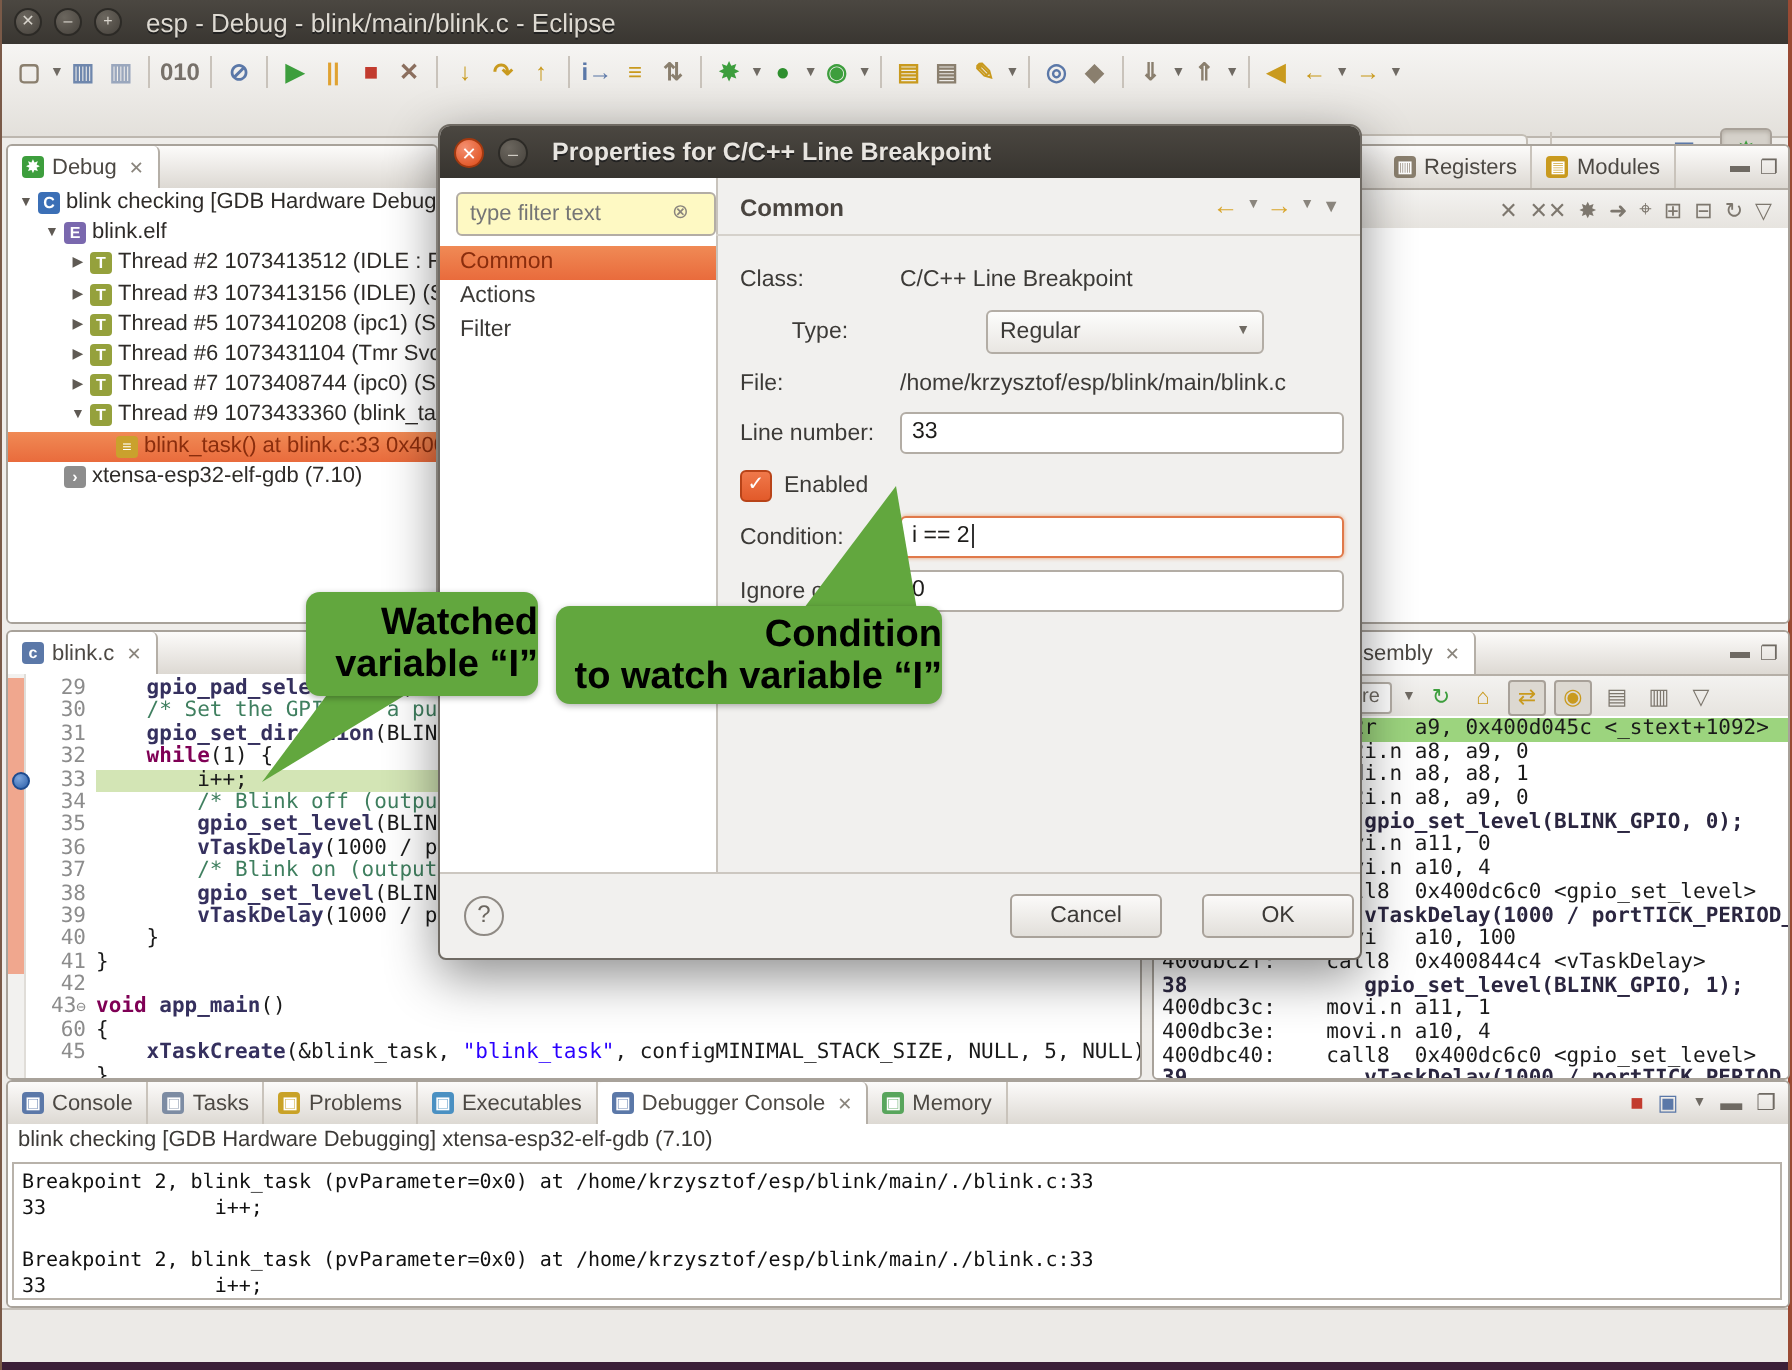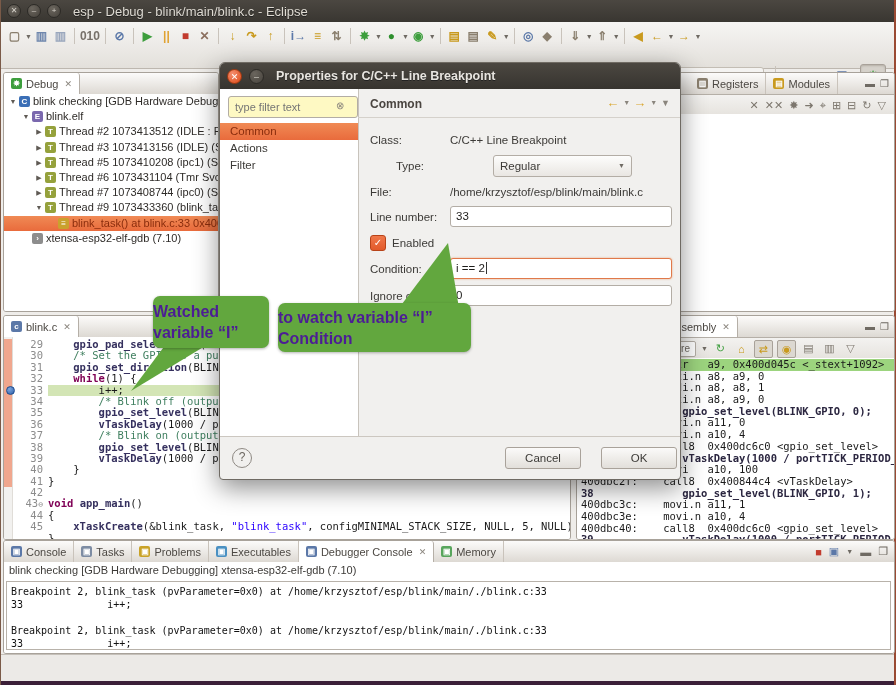--- a/index.html
+++ b/index.html
@@ -116,21 +116,21 @@
   .fselect{width:125px;height:20px;line-height:20px;border:1px solid #b3ada5;border-radius:3px;background:linear-gradient(#fdfdfc,#e9e6e2);padding:0 6px;display:flex;justify-content:space-between;align-items:center;margin-left:43px;}
   .chk{width:14px;height:14px;border-radius:3px;background:linear-gradient(#f0784a,#e25a2a);border:1px solid #b84318;color:#fff;font-size:10px;line-height:13px;text-align:center;margin-right:6px;flex:none;}
   #dlg-footer{position:absolute;left:0;bottom:0;right:0;height:42px;border-top:1px solid #ccc7c0;}
   #dlg-help{position:absolute;left:12px;top:11px;width:18px;height:18px;border-radius:50%;border:1px solid #8f8a84;color:#6b665f;font-size:12px;line-height:17px;text-align:center;}
   .btn{position:absolute;top:10px;width:76px;height:22px;line-height:20px;text-align:center;font-size:11.5px;color:#3c3a37;background:linear-gradient(#fbfaf9,#e2dfda);border:1px solid #a9a29a;border-radius:3px;box-sizing:border-box;}
   #btn-cancel{right:99px;}
   #btn-ok{right:3px;}
 
   
   #tails{position:absolute;left:0;top:0;z-index:40;pointer-events:none;}
-  .balloon{position:absolute;z-index:41;background:#62a73e;border-radius:7px;color:#4c1d95;text-align:left;font-size:16px;font-weight:600;box-shadow:0 1px 3px rgba(0,0,0,.3);display:flex;flex-direction:column;justify-content:center;line-height:21px;}
+  .balloon{position:absolute;z-index:41;background:#62a73e;border-radius:7px;color:#000000;text-align:right;font-size:19px;font-weight:600;box-shadow:0 1px 3px rgba(0,0,0,.3);display:flex;flex-direction:column;justify-content:center;line-height:21px;}
   #balloon1{left:152px;top:296px;width:116px;height:52px;}
   #balloon2{left:277px;top:303px;width:193px;height:49px;}
 </style>
 </head>
 <body>
 
 <div id="win">
 
   <div id="titlebar">
     <div class="wbtn">✕</div>
@@ -355,21 +355,21 @@
           </div>
           <div class="erow">
             <span class="egut">42</span>
             <span class="ecode"></span>
           </div>
           <div class="erow">
             <span class="egut">43<span class="efold">⊖</span></span>
             <span class="ecode"><span class="kw">void</span> <span class="fn">app_main</span>()</span>
           </div>
           <div class="erow">
-            <span class="egut">44</span>
+            <span class="egut">60</span>
             <span class="ecode">{</span>
           </div>
           <div class="erow">
             <span class="egut">45</span>
             <span class="ecode">    <span class="fn">xTaskCreate</span>(&amp;blink_task, <span class="str">"blink_task"</span>, configMINIMAL_STACK_SIZE, NULL, 5, NULL);</span>
           </div>
           <div class="erow">
             <span class="egut"></span>
             <span class="ecode">}</span>
           </div>
@@ -536,17 +536,17 @@
   <svg id="tails" width="896" height="685">
     <polygon points="168,340 214,340 130,391" fill="#62a73e"></polygon>
     <polygon points="398,308 458,308 447,243" fill="#62a73e"></polygon>
   </svg>
 
   <div class="balloon" id="balloon1">
     <div>Watched</div>
     <div>variable “I”</div>
   </div>
   <div class="balloon" id="balloon2">
+    <div>Condition</div>
     <div>to watch variable “I”</div>
-    <div>Condition</div>
   </div>
 
 </div>
 
 </body></html>

